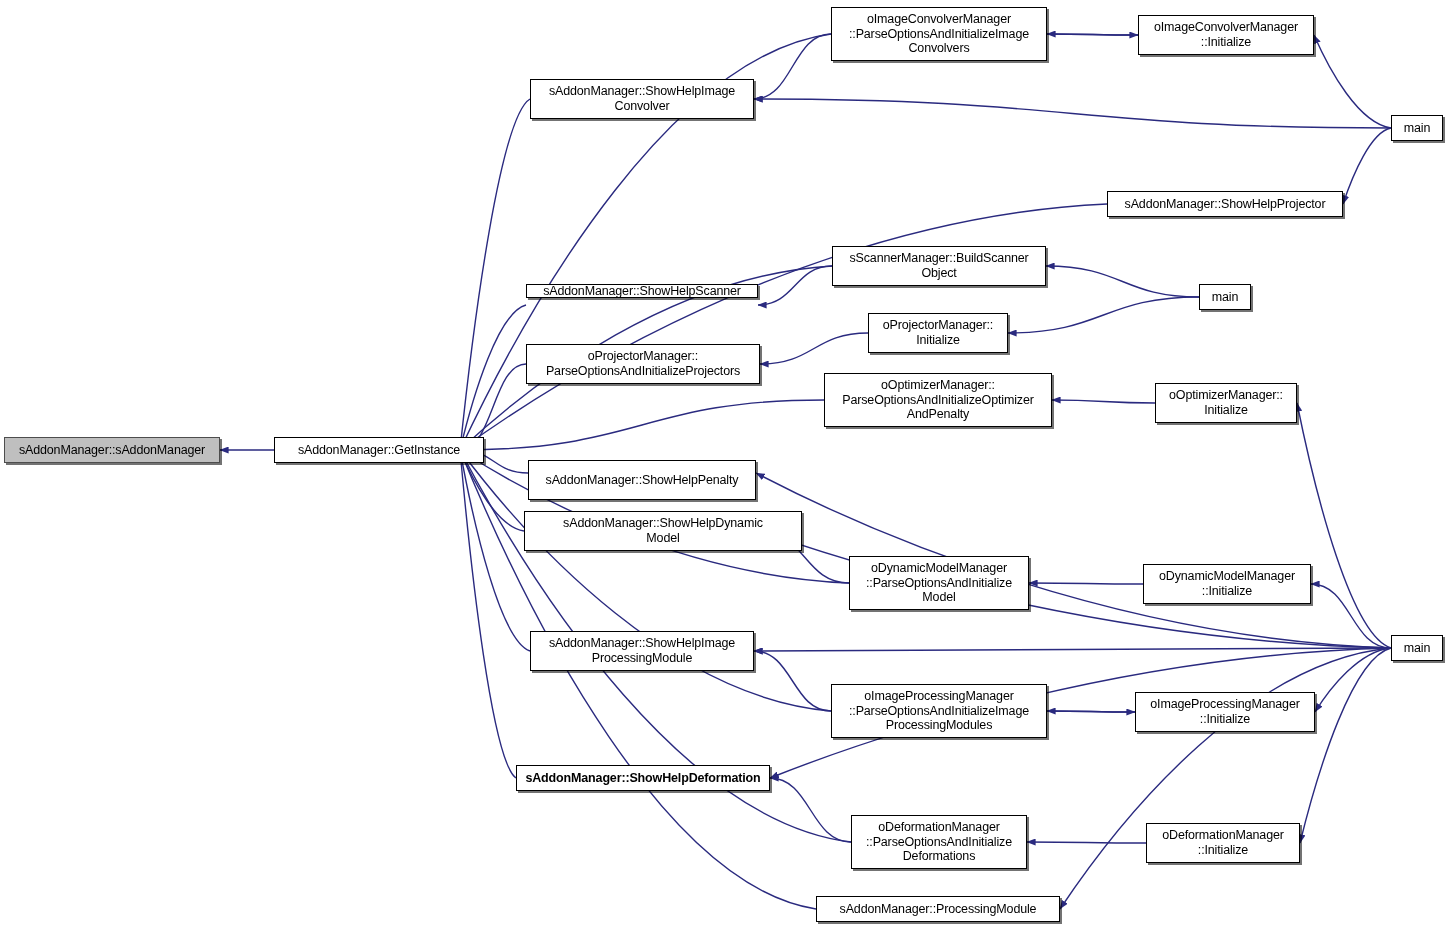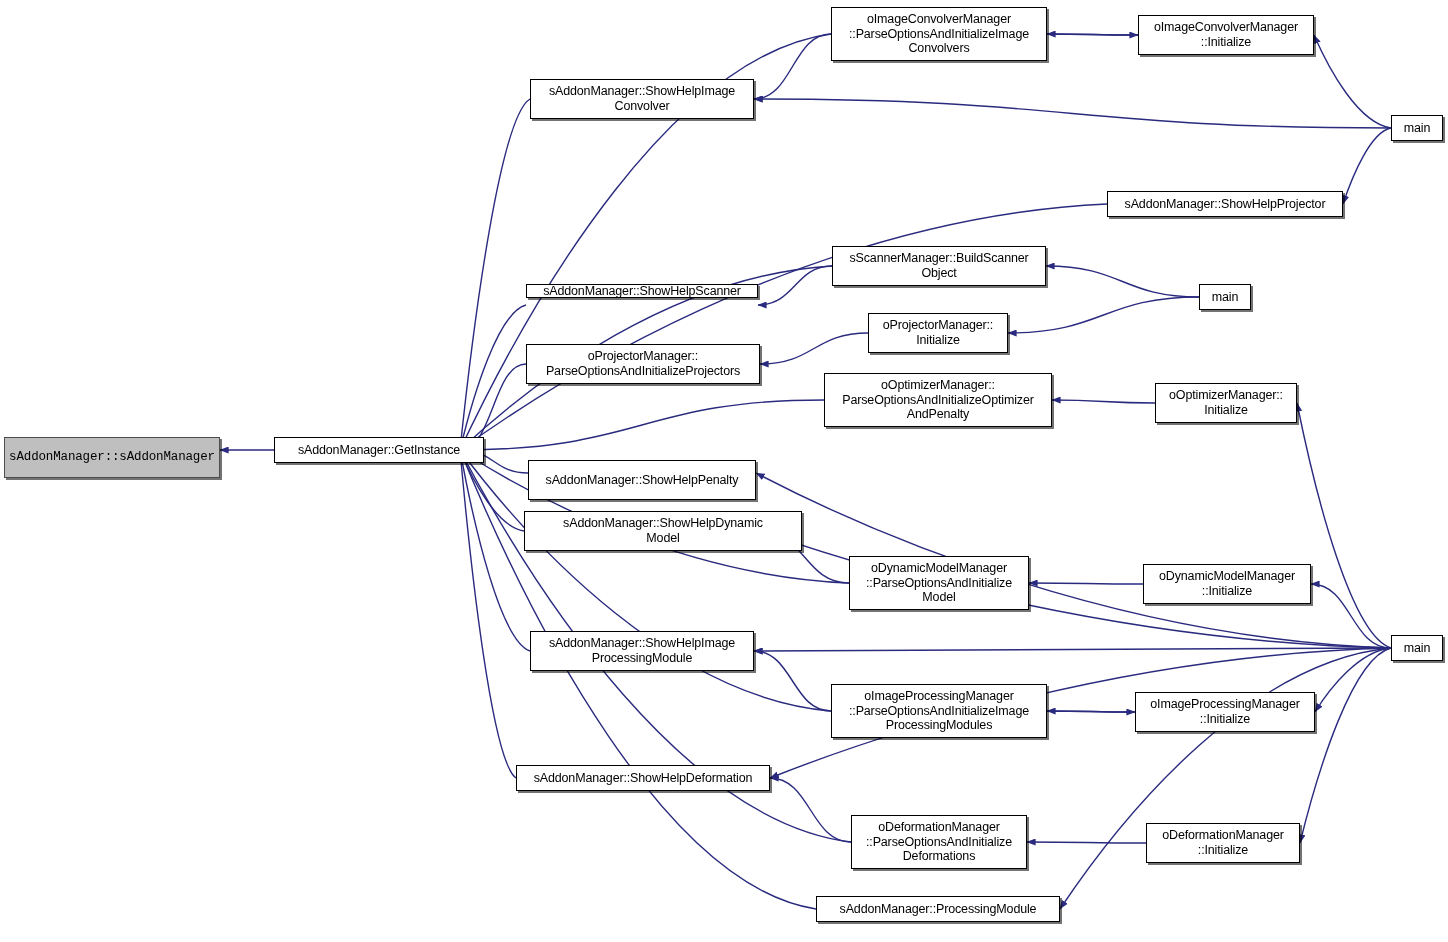--- a/index.html
+++ b/index.html
@@ -100,21 +100,21 @@
         <path d="M 1391 648 C 1130.18 654.5, 894.2 728.6, 770 778" marker-end="url(#arrowhead)"></path>
         <path d="M 851 842 C 810.5 842, 810.5 778, 770 778" marker-end="url(#arrowhead)"></path>
         <path d="M 851 842 C 686.78 822.4, 538.2 598.96, 460 450" marker-end="url(#arrowhead)"></path>
         <path d="M 1146 843 C 1086.5 843, 1086.5 842, 1027 842" marker-end="url(#arrowhead)"></path>
         <path d="M 1391 648 C 1352.78 657.75, 1318.2 768.9, 1300 843" marker-end="url(#arrowhead)"></path>
         <path d="M 816 909 C 666.48 886.05, 531.2 624.4200000000001, 460 450" marker-end="url(#arrowhead)"></path>
         <path d="M 1391 648 C 1251.98 661.05, 1126.2 809.8199999999999, 1060 909" marker-end="url(#arrowhead)"></path>
       </g>
   </svg>
   <div id="nodes-group">
-      <div class="node highlight shadow" style="left: 4px; top: 437px; width: 216px; height: 41px; font-family: Liberation Mono, monospace;">sAddonManager::sAddonManager</div>
+      <div class="node highlight shadow" style="left: 4px; top: 437px; width: 216px; height: 26px;">sAddonManager::sAddonManager</div>
       <div class="node shadow" style="left: 274px; top: 437px; width: 210px; height: 26px;">sAddonManager::GetInstance</div>
       <div class="node shadow" style="left: 831px; top: 7px; width: 216px; height: 54px;">oImageConvolverManager
 ::ParseOptionsAndInitializeImage
 Convolvers</div>
       <div class="node shadow" style="left: 1138px; top: 15px; width: 176px; height: 40px;">oImageConvolverManager
 ::Initialize</div>
       <div class="node shadow" style="left: 530px; top: 79px; width: 224px; height: 40px;">sAddonManager::ShowHelpImage
 Convolver</div>
       <div class="node shadow" style="left: 1391px; top: 115px; width: 52px; height: 26px;">main</div>
       <div class="node shadow" style="left: 1107px; top: 191px; width: 236px; height: 26px;">sAddonManager::ShowHelpProjector</div>
@@ -140,21 +140,21 @@
       <div class="node shadow" style="left: 1143px; top: 564px; width: 168px; height: 40px;">oDynamicModelManager
 ::Initialize</div>
       <div class="node shadow" style="left: 1391px; top: 635px; width: 52px; height: 26px;">main</div>
       <div class="node shadow" style="left: 530px; top: 631px; width: 224px; height: 40px;">sAddonManager::ShowHelpImage
 ProcessingModule</div>
       <div class="node shadow" style="left: 831px; top: 684px; width: 216px; height: 54px;">oImageProcessingManager
 ::ParseOptionsAndInitializeImage
 ProcessingModules</div>
       <div class="node shadow" style="left: 1135px; top: 692px; width: 180px; height: 40px;">oImageProcessingManager
 ::Initialize</div>
-      <div class="node shadow" style="left: 516px; top: 765px; width: 254px; height: 26px;">sAddonManager::ShowHelpDeformation</div>
+      <div class="node shadow" style="left: 516px; top: 765px; width: 254px; height: 26px; font-weight: bold;">sAddonManager::ShowHelpDeformation</div>
       <div class="node shadow" style="left: 851px; top: 815px; width: 176px; height: 54px;">oDeformationManager
 ::ParseOptionsAndInitialize
 Deformations</div>
       <div class="node shadow" style="left: 1146px; top: 823px; width: 154px; height: 40px;">oDeformationManager
 ::Initialize</div>
       <div class="node shadow" style="left: 816px; top: 896px; width: 244px; height: 26px;">sAddonManager::ProcessingModule</div>
     </div>
 </div>
 
 </body></html>

